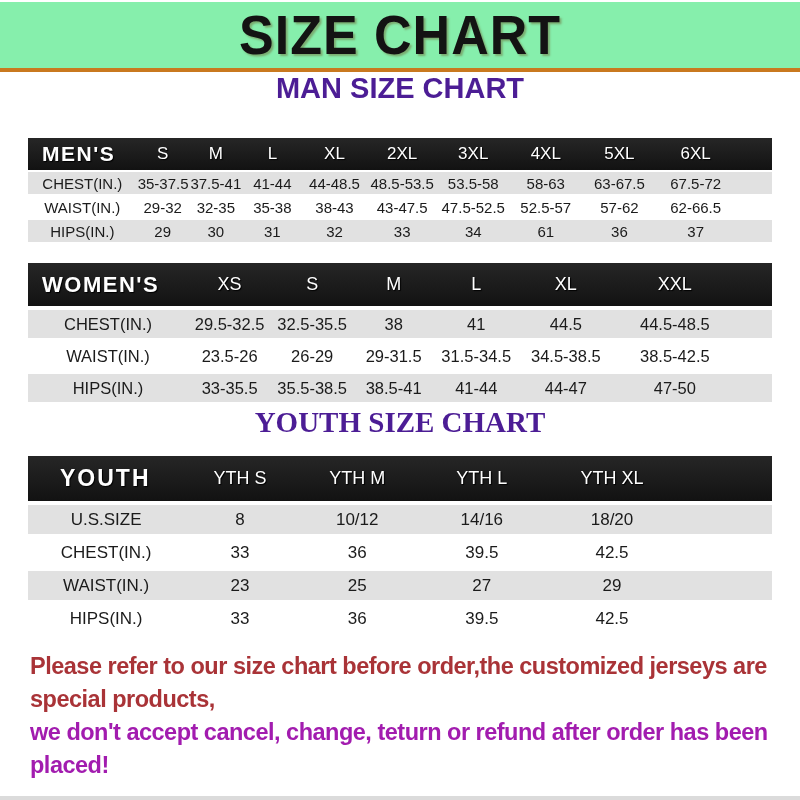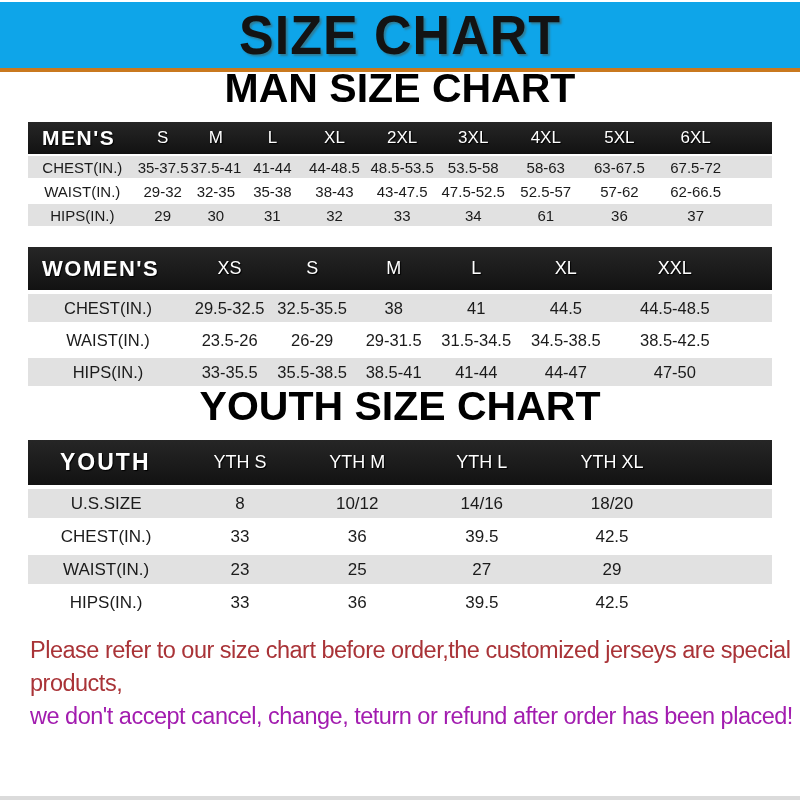--- a/index.html
+++ b/index.html
@@ -15,33 +15,33 @@
     display:flex;align-items:center;justify-content:center;
   }
   .banner h1{
     margin:0;font-size:52px;font-weight:bold;letter-spacing:1px;
     transform:scaleY(1.06);
     text-shadow:2px 2px 2px rgba(100,50,0,0.35);
   }
 
   
   h2.section-heading{
-    margin:0;text-align:center;font-size:41px;line-height:32px;
-    font-weight:bold;color:#000000;letter-spacing:0;
+    margin:0;text-align:center;font-size:29px;line-height:32px;
+    font-weight:bold;color:#4c1d95;letter-spacing:0;
   }
   .h-men{margin-top:17px;}
   .h-women{margin-top:22px;}
-  .h-youth{margin-top:44px;}
+  .h-youth{margin-top:44px;font-family:Liberation Serif, serif;}
 
   
   table{
     width:744px;margin-left:auto;margin-right:auto;
     table-layout:fixed;border-collapse:separate;
   }
-  .t-men{border-spacing:0 2px;margin-top:16px;}
+  .t-men{border-spacing:0 2px;margin-top:32px;}
   .t-women{border-spacing:0 4px;margin-top:15px;}
   .t-youth{border-spacing:0 4px;margin-top:14px;}
 
   tr.hdr th{
     background:linear-gradient(#262626,#121212);
     color:#ffffff;font-weight:normal;white-space:nowrap;
     text-shadow:1px 1px 1px #000;
   }
   tr.hdr th.ttl{
     font-weight:bold;text-align:left;padding-left:14px;letter-spacing:1.5px;
@@ -59,33 +59,33 @@
   }
   tbody tr:nth-child(odd) td{background:#e1e1e1;}
   .t-men  tbody td{height:20px;font-size:15px;}
   .t-women tbody td{height:26px;font-size:16.5px;}
   .t-youth tbody td{height:27px;font-size:17px;}
 
   
   .footer{margin-top:13px;}
   .footer p{
     margin:0;padding-left:30px;font-size:23.5px;line-height:33px;
-    letter-spacing:-0.5px;font-weight:normal;
+    letter-spacing:-0.5px;font-weight:bold;
   }
 
   .bottom-strip{
     position:absolute;left:0;bottom:0;width:800px;height:6px;background:#dbdbdb;
   }
 </style>
 </head>
 <body>
 
 <div class="page">
 
-  <header class="banner" style="background: #0ea5e9; border-bottom-color: rgb(201, 121, 31);">
+  <header class="banner" style="background: #86efac; border-bottom-color: rgb(201, 121, 31);">
     <h1 style="color: rgb(19, 19, 19);">SIZE CHART</h1>
   </header>
 
   <section>
     <h2 class="section-heading h-men">MAN SIZE CHART</h2>
     <table class="t-men">
         <colgroup>
           <col style="width: 14.6%;">
           <col style="width: 7%;">
           <col style="width: 7.3%;">

